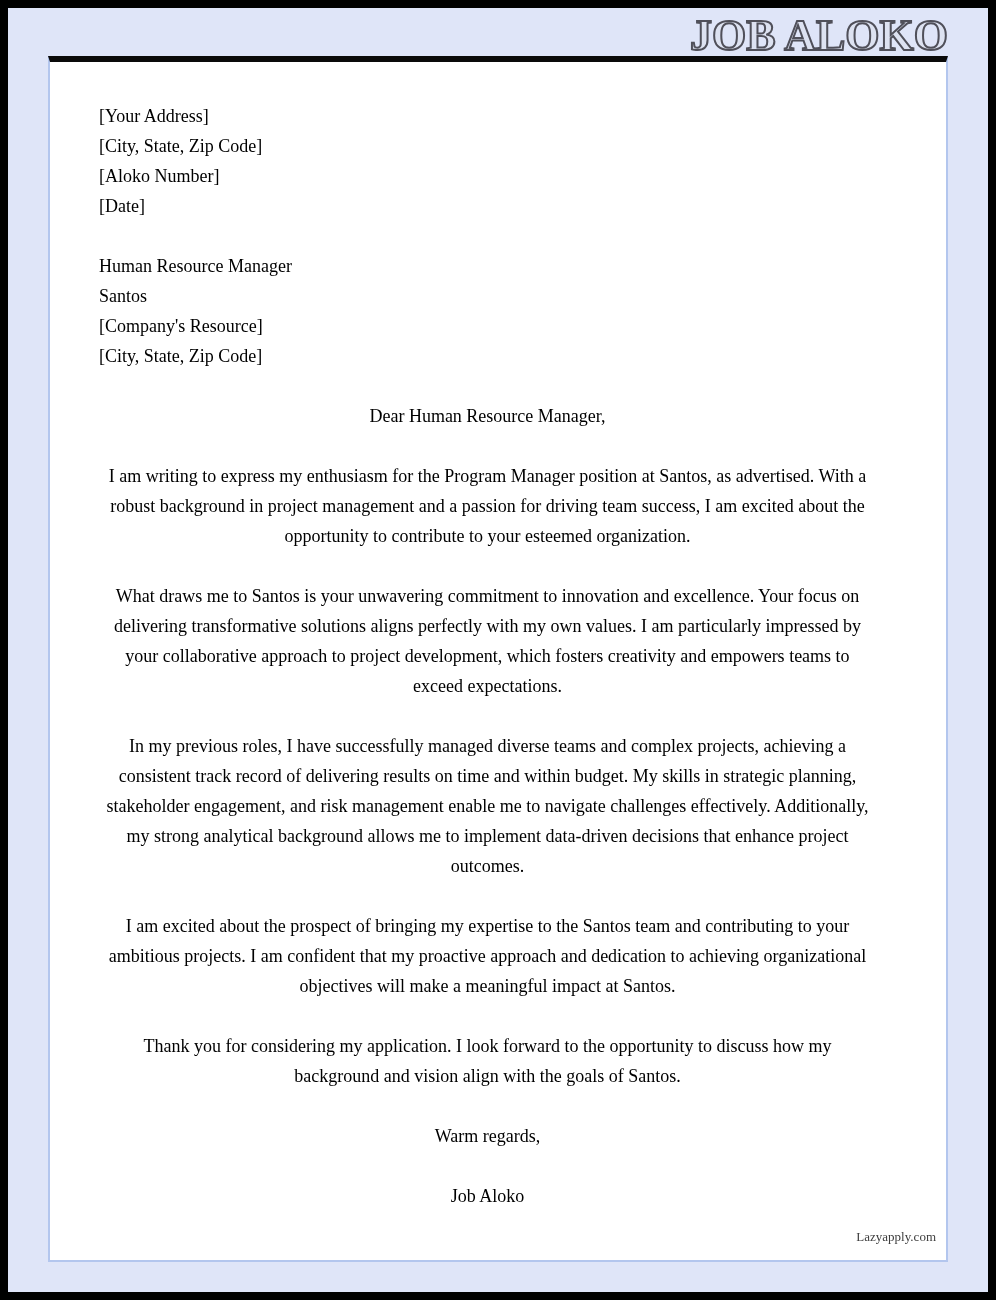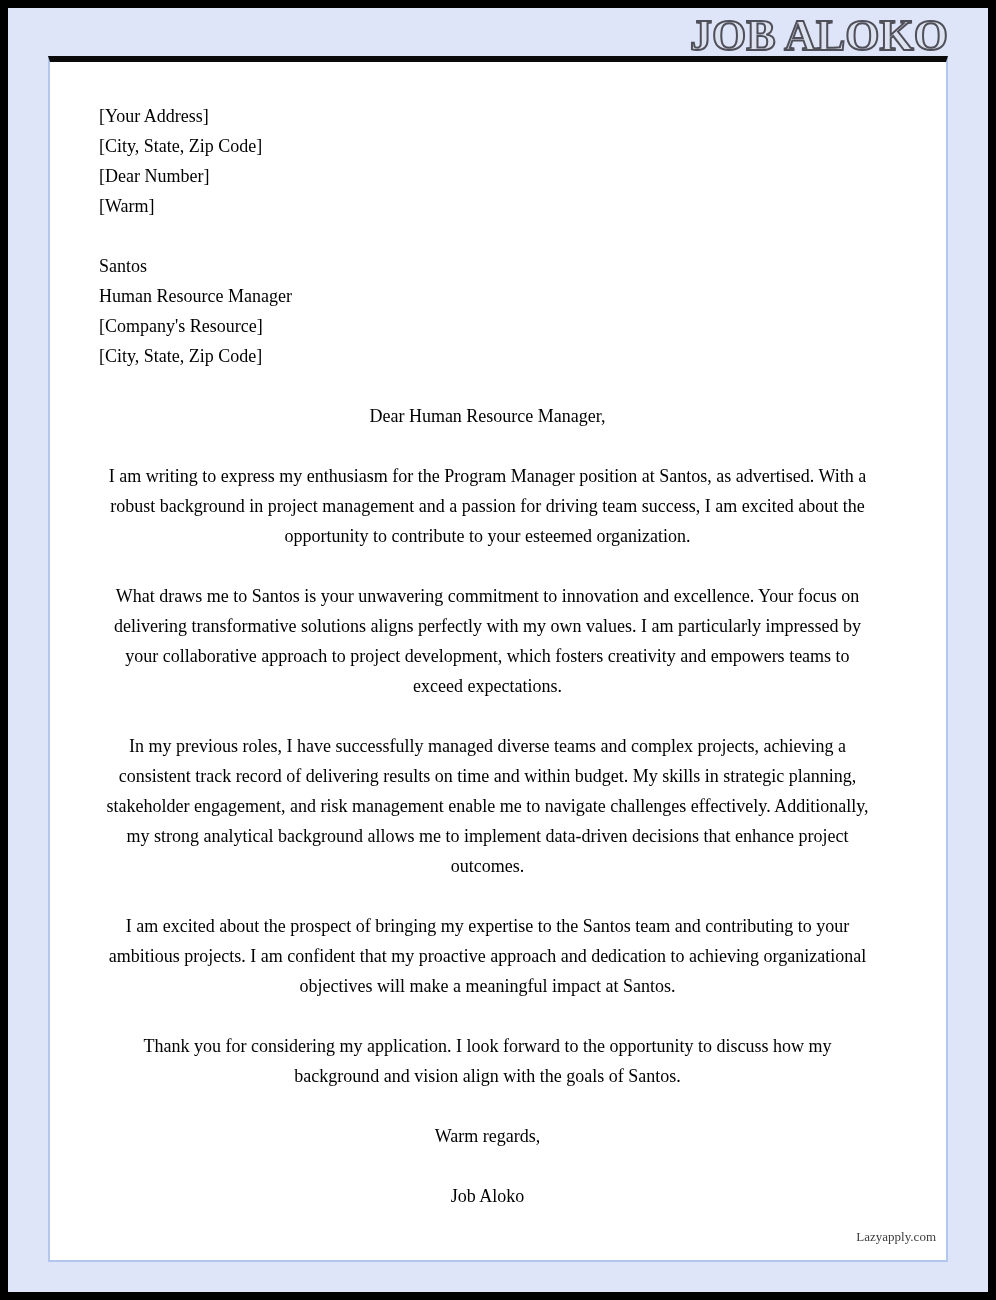--- a/index.html
+++ b/index.html
@@ -67,27 +67,27 @@
 <div class="frame">
 
   <div class="brand">JOB ALOKO</div>
 
   <div class="page">
     <div class="content">
 
       <div class="block">
         <div class="line">[Your Address]</div>
         <div class="line">[City, State, Zip Code]</div>
-        <div class="line">[Dear Number]</div>
-        <div class="line">[Warm]</div>
+        <div class="line">[Aloko Number]</div>
+        <div class="line">[Date]</div>
       </div>
 
       <div class="block">
+        <div class="line">Human Resource Manager</div>
         <div class="line">Santos</div>
-        <div class="line">Human Resource Manager</div>
         <div class="line">[Company's Resource]</div>
         <div class="line">[City, State, Zip Code]</div>
       </div>
 
       <div class="para">Dear Human Resource Manager,</div>
 
       <div class="para">I am writing to express my enthusiasm for the Program Manager position at Santos, as advertised. With a robust background in project management and a passion for driving team success, I am excited about the opportunity to contribute to your esteemed organization.</div>
       <div class="para">What draws me to Santos is your unwavering commitment to innovation and excellence. Your focus on delivering transformative solutions aligns perfectly with my own values. I am particularly impressed by your collaborative approach to project development, which fosters creativity and empowers teams to exceed expectations.</div>
       <div class="para">In my previous roles, I have successfully managed diverse teams and complex projects, achieving a consistent track record of delivering results on time and within budget. My skills in strategic planning, stakeholder engagement, and risk management enable me to navigate challenges effectively. Additionally, my strong analytical background allows me to implement data-driven decisions that enhance project outcomes.</div>
       <div class="para">I am excited about the prospect of bringing my expertise to the Santos team and contributing to your ambitious projects. I am confident that my proactive approach and dedication to achieving organizational objectives will make a meaningful impact at Santos.</div>

